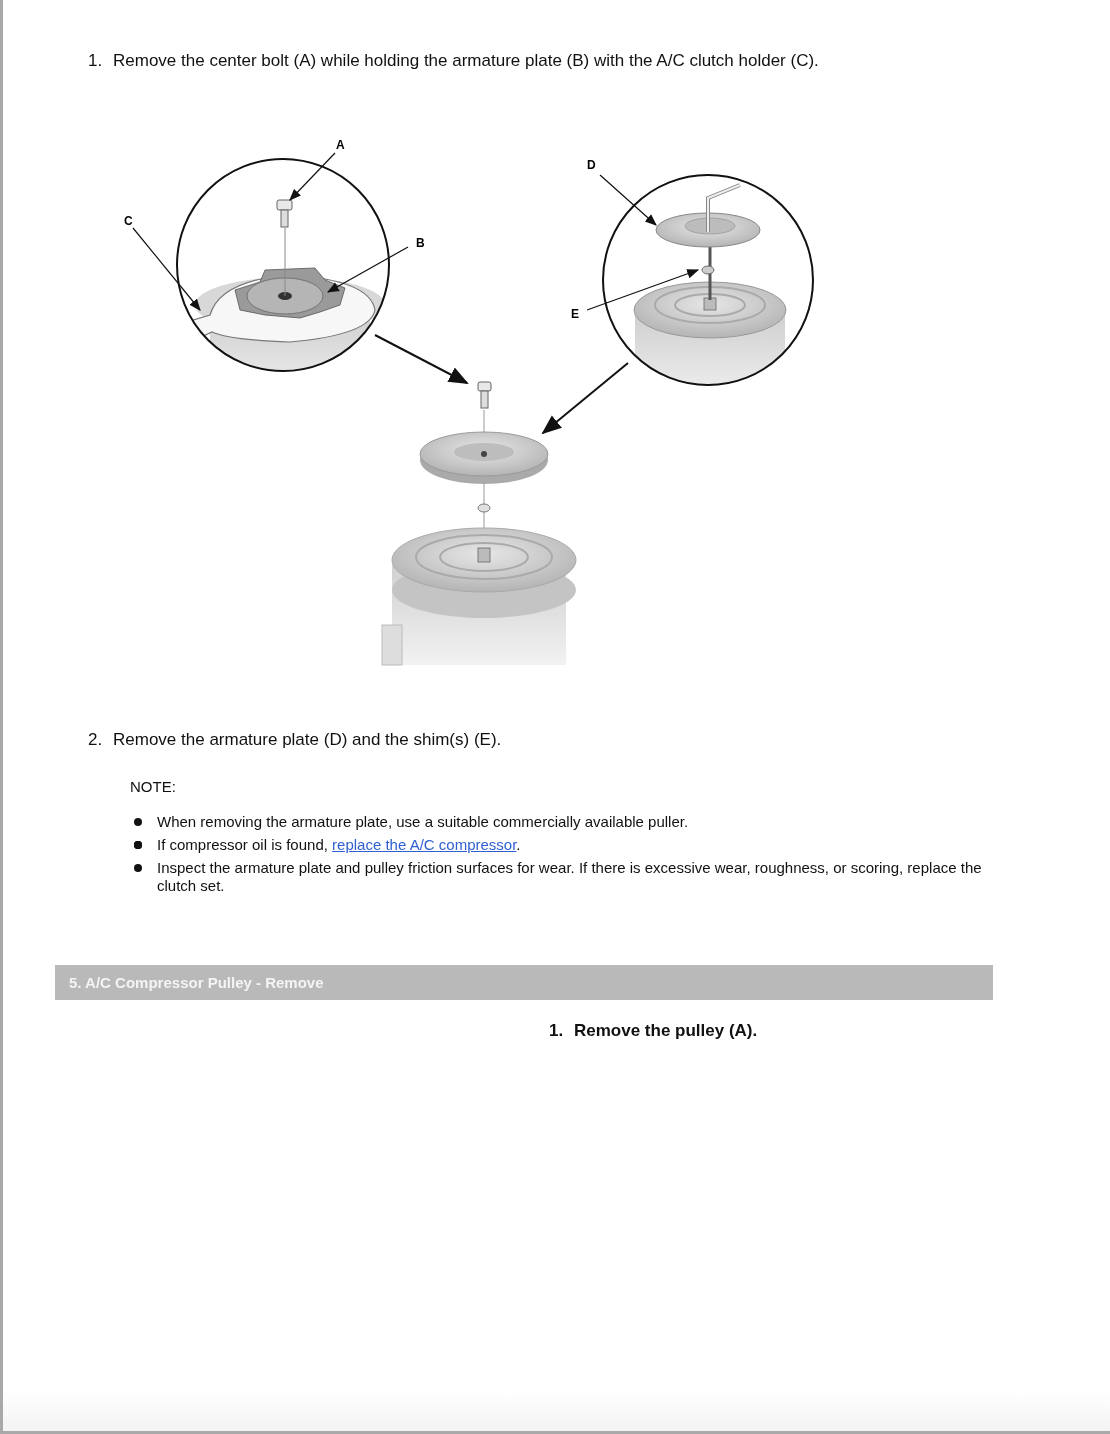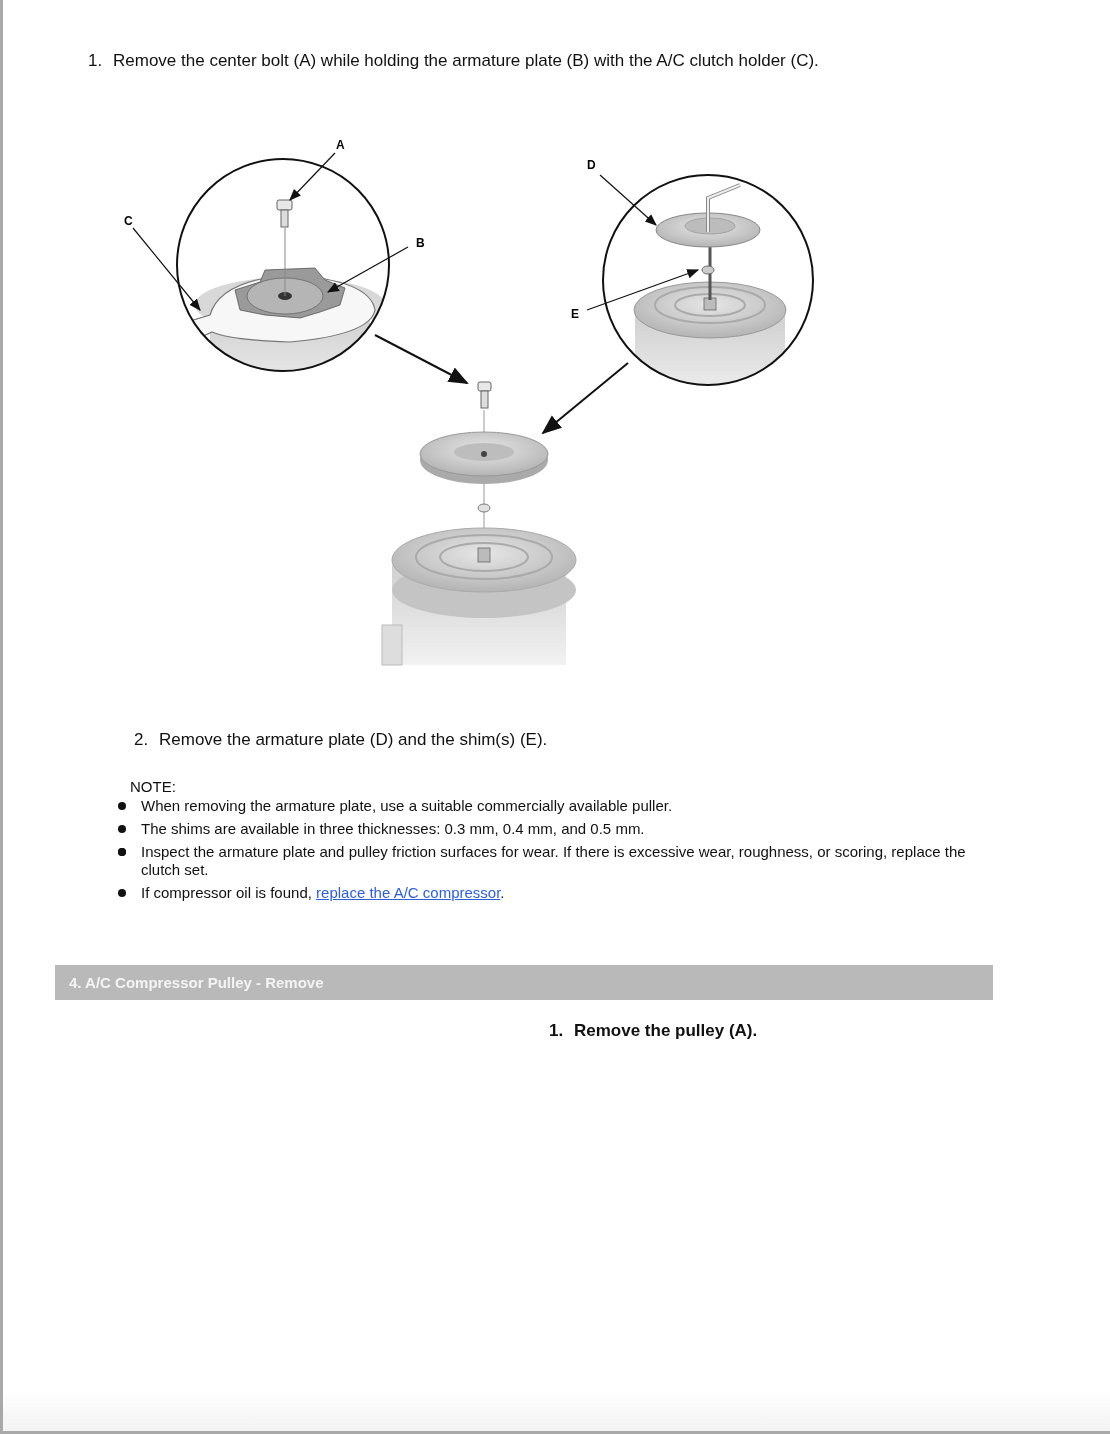--- a/index.html
+++ b/index.html
@@ -10,27 +10,27 @@
     color: #111;
   }
   .left-border { position: absolute; left: 0; top: 0; width: 3px; height: 1434px; background: #a9a9a9; }
   .bottom-fade { position: absolute; left: 3px; right: 0; bottom: 3px; height: 40px;
     background: linear-gradient(to bottom, #ffffff, #f3f3f3); }
   .bottom-border { position: absolute; left: 0; right: 0; bottom: 0; height: 3px; background: #a9a9a9; }
 
   .step { position: absolute; font-size: 17px; line-height: 18px; white-space: nowrap; }
   .step .num { display: inline-block; width: 25px; }
   #step1 { left: 88px; top: 52px; }
-  #step2 { left: 88px; top: 731px; margin-left: 46px; }
+  #step2 { left: 88px; top: 731px; }
   #step3 { left: 549px; top: 1022px; font-weight: bold; }
 
   .figure { position: absolute; left: 100px; top: 120px; width: 800px; height: 580px; }
 
   .note-label { position: absolute; left: 113px; top: 778px; font-size: 15px; line-height: 18px; margin-left: 17px; }
-  .notes { position: absolute; left: 113px; top: 797px; width: 890px; margin: 0; padding: 0; list-style: none; }
+  .notes { position: absolute; left: 113px; top: 797px; width: 890px; margin: 16px; padding: 0; list-style: none; }
   .notes li { position: relative; padding-left: 28px; font-size: 15px; line-height: 18px; margin-bottom: 5px; }
   .notes li .bullet { position: absolute; left: 5px; top: 5px; width: 8px; height: 8px; border-radius: 50%; background: #111; }
   .notes a { color: #2f5fd0; text-decoration: underline; }
 
   .section-bar { position: absolute; left: 55px; top: 965px; width: 938px; height: 35px; background: #b9b9b9; }
   .section-bar span { position: absolute; left: 14px; top: 9px; color: #f4f4f4; font-weight: bold; font-size: 15px; }
 </style>
 </head>
 <body>
 
@@ -131,28 +131,28 @@
   </svg>
 </div>
 
 <div class="step" id="step2">
   <span class="num">2.</span><span>Remove the armature plate (D) and the shim(s) (E).</span>
 </div>
 
 <div class="note-label">NOTE:</div>
 <ul class="notes">
   <li><span class="bullet"></span><span>When removing the armature plate, use a suitable commercially available puller.</span></li>
-  <li><span class="bullet"></span><span>The shims are available in three thicknesses: 0.3 mm, 0.4 mm, and 0.5 mm.</span></li>
   <li><span class="bullet"></span></li>
+  <li><span class="bullet"></span></li>
+  <li><span class="bullet"></span><span>If compressor oil is found, </span><a href="#">replace the A/C compressor</a><span>.</span></li>
   <li><span class="bullet"></span><span>Inspect the armature plate and pulley friction surfaces for wear. If there is excessive wear, roughness, or scoring, replace the clutch set.</span></li>
-  <li><span class="bullet"></span><span>If compressor oil is found, </span><a href="#">replace the A/C compressor</a><span>.</span></li>
 </ul>
 
 <div class="section-bar">
-  <span>4. A/C Compressor Pulley - Remove</span>
+  <span>5. A/C Compressor Pulley - Remove</span>
 </div>
 
 <div class="step" id="step3">
   <span class="num">1.</span><span>Remove the pulley (A).</span>
 </div>
 
 <div class="bottom-fade"></div>
 <div class="bottom-border"></div>
 
 </body></html>

